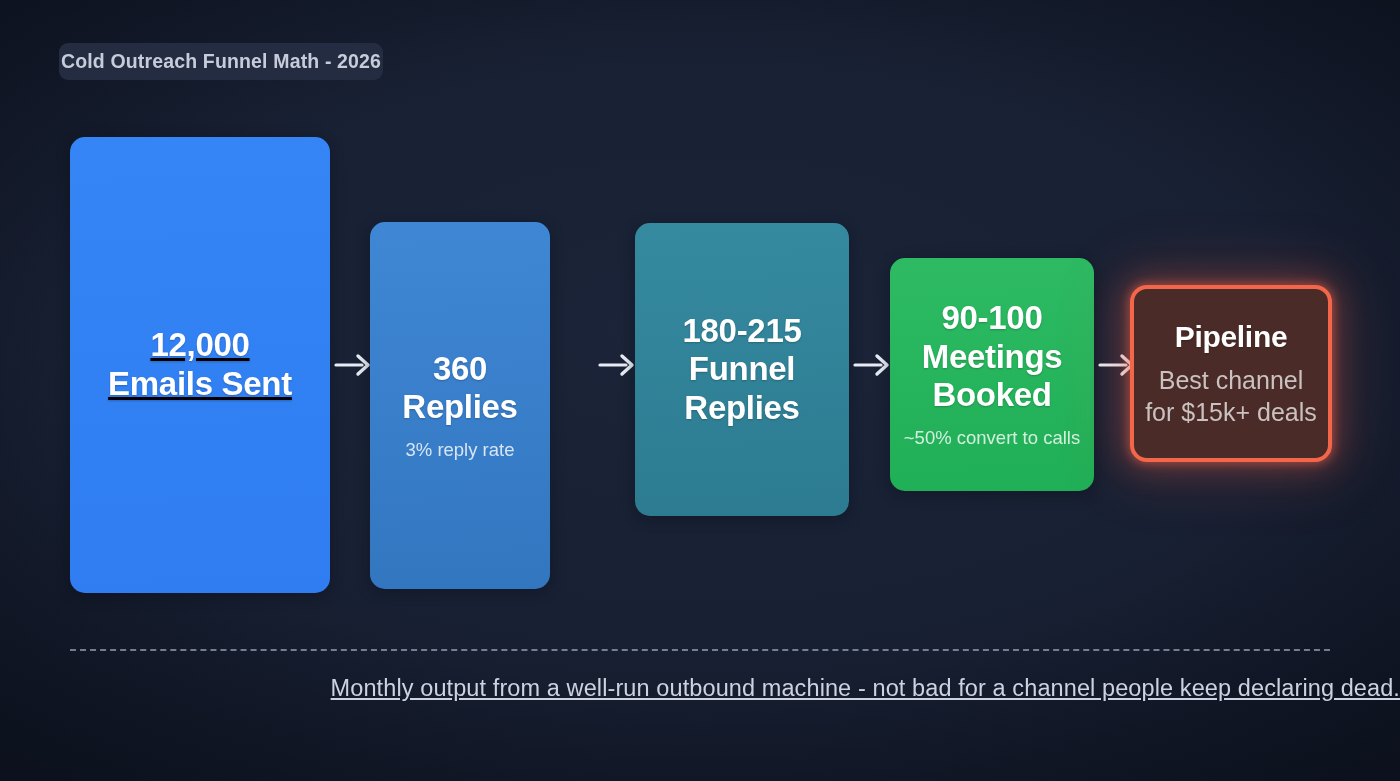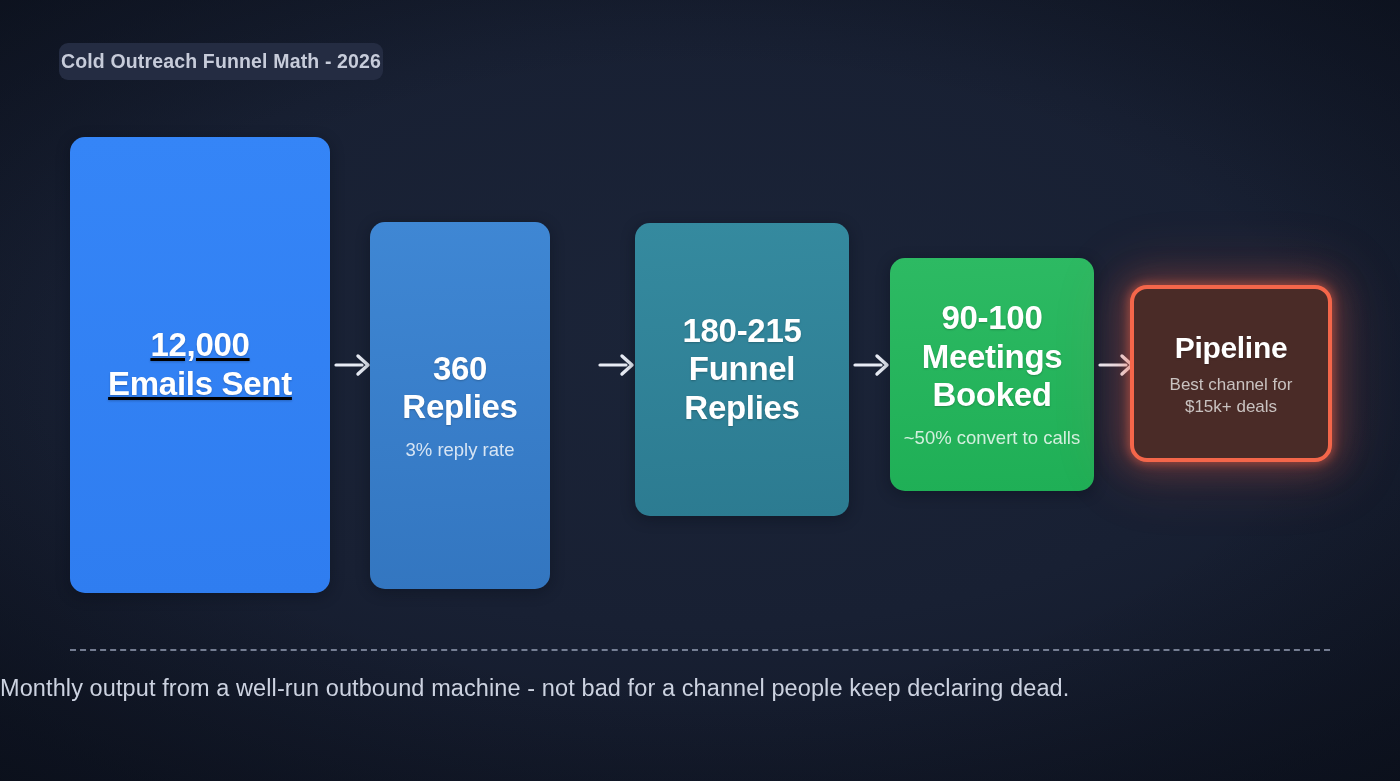--- a/index.html
+++ b/index.html
@@ -122,21 +122,21 @@
       0 0 10px 2px rgba(244,102,74,0.45),
       0 0 30px 8px rgba(244,102,74,0.26),
       0 0 60px 20px rgba(236,95,66,0.13);
   }
   #stage-card-4 .stage-value {
     font-size: 30px;
   }
   #stage-card-4 .stage-note {
     margin-top: 9px;
     color: #c9c2c0;
-    font-size: 17px;
+    font-size: 25px;
   }
 
   
   .arrow {
     position: absolute;
     top: 348px;
     width: 40px;
     height: 34px;
   }
   .arrow svg { display: block; }
@@ -154,25 +154,26 @@
     height: 0;
     border-top: 2px dashed #9aa4bb;
     opacity: 0.72;
     z-index: 5;
   }
   .footer-caption {
     position: absolute;
     left: 0;
     top: 675px;
     width: 1400px;
-    text-align: left;
+    text-align: right;
     font-size: 23.5px;
     color: #ccd2e0;
     letter-spacing: 0.1px;
     z-index: 5;
+    text-decoration: underline;
   }
 </style>
 </head>
 <body>
 
 <div id="stage">
 
   <div class="title-chip">
     <span class="title-chip-label">Cold Outreach Funnel Math - 2026</span>
   </div>

